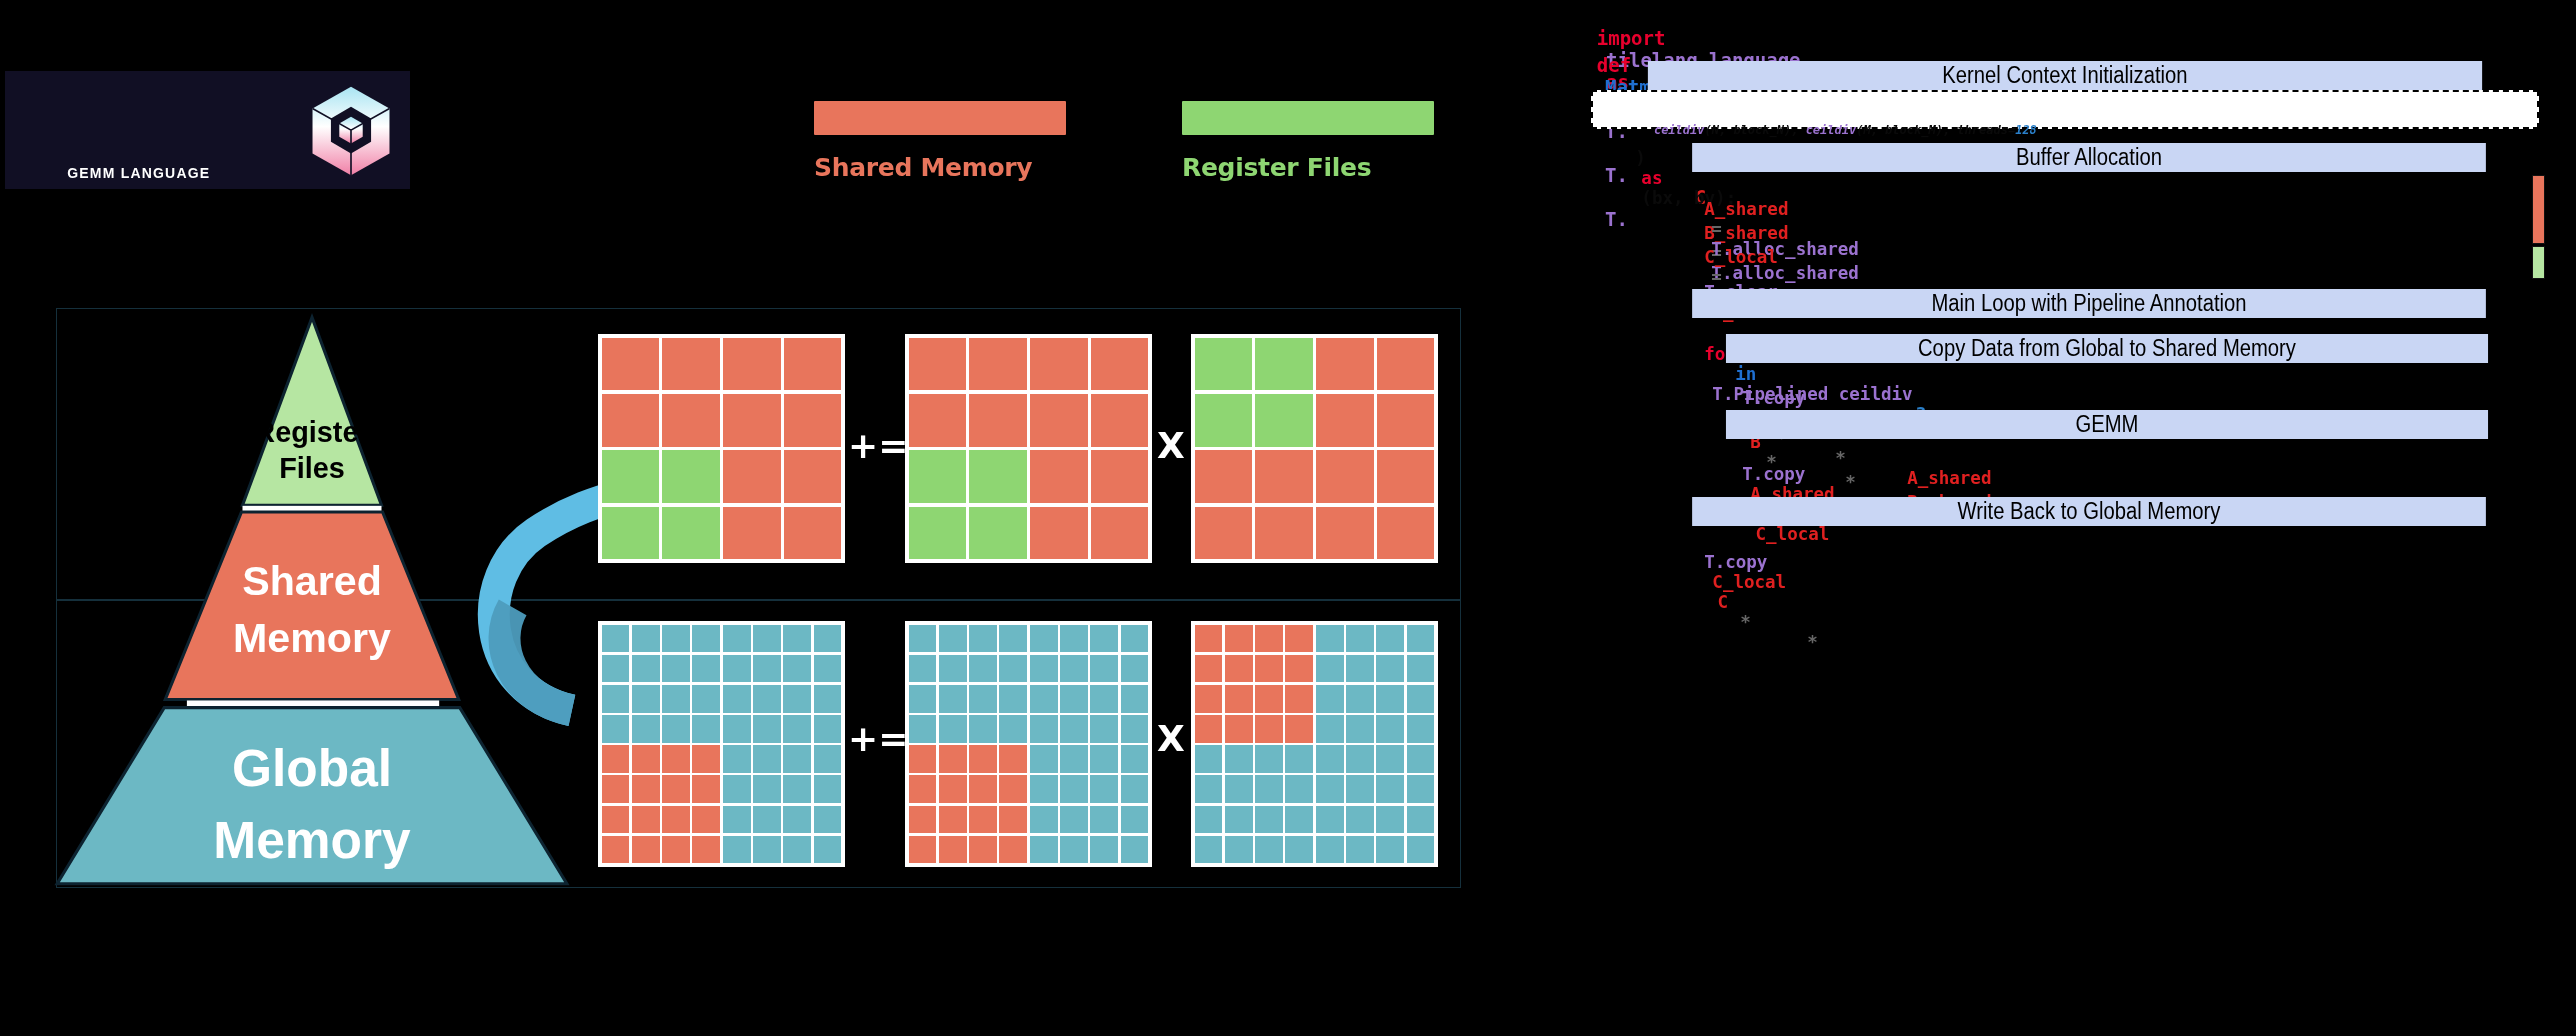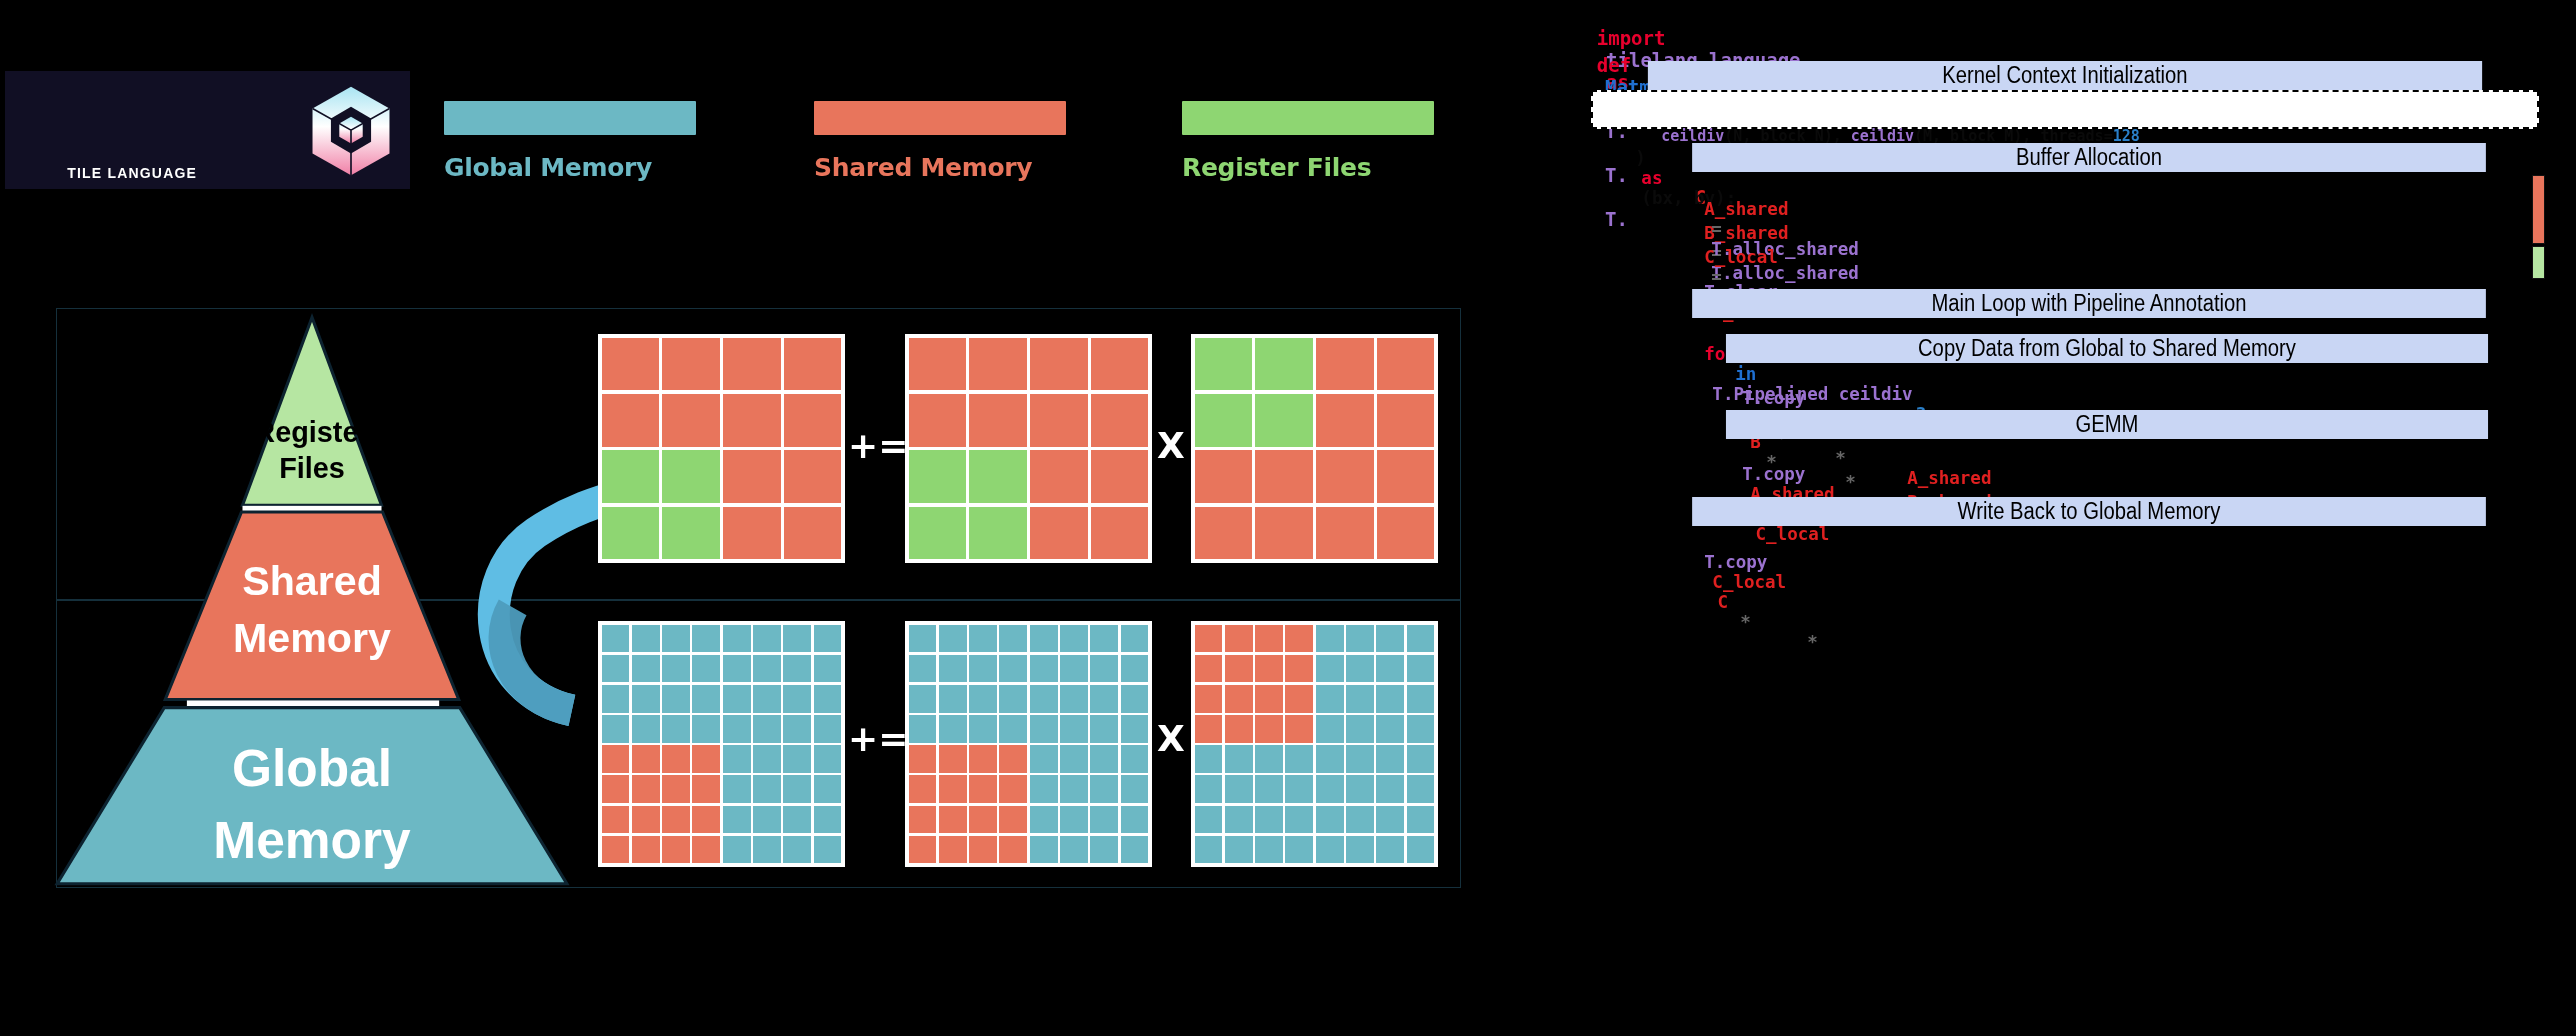--- a/index.html
+++ b/index.html
@@ -49,41 +49,37 @@
   .dark{color:#0a0a0a;}   
   .mod{color:#9b72cf;}    
   .bar{position:absolute;border:1px solid #111;box-sizing:border-box;}
 </style>
 </head>
 <body>
 
 <div id="left">
 
   <div id="logo-box">
-    <div id="logo-sub">TILE LANGUAGE</div>
+    <div id="logo-sub">GEMM LANGUAGE</div>
     <svg id="logo-mark" viewBox="0 0 100 110">
       <defs>
         <linearGradient id="cg" x1="0" y1="0" x2="0" y2="1">
           <stop offset="0%" stop-color="#a8e4f2"></stop>
             <stop offset="45%" stop-color="#ffffff"></stop>
           <stop offset="100%" stop-color="#f07fa6"></stop>
         </linearGradient>
       </defs>
       <path d="M50 2 L96 28 L96 82 L50 108 L4 82 L4 28 Z" fill="url(#cg)"></path>
       <path d="M50 26 L74 40 L74 68 L50 82 L26 68 L26 40 Z" fill="#110f24"></path>
       <path d="M50 38 L64 46 L64 62 L50 70 L36 62 L36 46 Z" fill="url(#cg)"></path>
       <path d="M4 28 L50 54 L96 28" fill="none" stroke="#110f24" stroke-width="2"></path>
       <path d="M50 54 L50 108" fill="none" stroke="#110f24" stroke-width="2"></path>
     </svg>
   </div>
 
-  <div class="legend" style="left:444px;top:101px;width:252px;">
-    <div class="sw" style="background:#6cb8c4;width:252px;"></div>
-    <div class="lbl" style="color:#6cb8c4;">Global Memory</div>
-  </div>
   <div class="legend" style="left:1182px;top:101px;width:252px;">
     <div class="sw" style="background:#8ed672;width:252px;"></div>
     <div class="lbl" style="color:#8ed672;">Register Files</div>
   </div>
   <div class="legend" style="left:814px;top:101px;width:252px;">
     <div class="sw" style="background:#e8755c;width:252px;"></div>
     <div class="lbl" style="color:#e8755c;">Shared Memory</div>
   </div>
 
   <div id="frame">
@@ -384,21 +380,21 @@
     <span class="var" style="margin-left:11.3px;">A</span>
     <span class="fn" style="margin-left:8.2px;">T.</span>
     <span class="var" style="margin-left:108px;">B</span>
     <span class="fn" style="margin-left:8.2px;">T.</span>
     <span class="var" style="margin-left:98px;">C</span>
     <span class="fn" style="margin-left:8.2px;">T.</span>
   </div>
 
   <div class="sec" style="left:66px;top:61px;width:948px;height:29px;">Kernel Context Initialization</div>
   <div style="position:absolute;left:66px;top:90px;width:948px;height:39px;background:#fff;border:2.1px dashed #000;box-sizing:border-box;"></div>
-  <div class="code" style="position:absolute;left:100px;top:109px;font-size:15px;">
+  <div class="code" style="position:absolute;left:100px;top:109px;font-size:12px;font-style:italic;">
     <span class="fn">ceildiv</span><span class="dark">(N, block_N), </span><span class="fn">ceildiv</span><span class="dark">(M, block_M), threads=</span><span class="num">128</span>
   </div>
   <div class="code" style="position:absolute;left:68px;top:128px;font-size:17.5px;">
     <span class="dark">)</span>
     <span class="kw" style="margin-left:6.2px;">as</span>
     <span class="dark" style="margin-left:6.2px;">(bx, by):</span>
   </div>
 
   <div class="sec" style="left:113px;top:143px;width:902px;height:29px;">Buffer Allocation</div>
 

